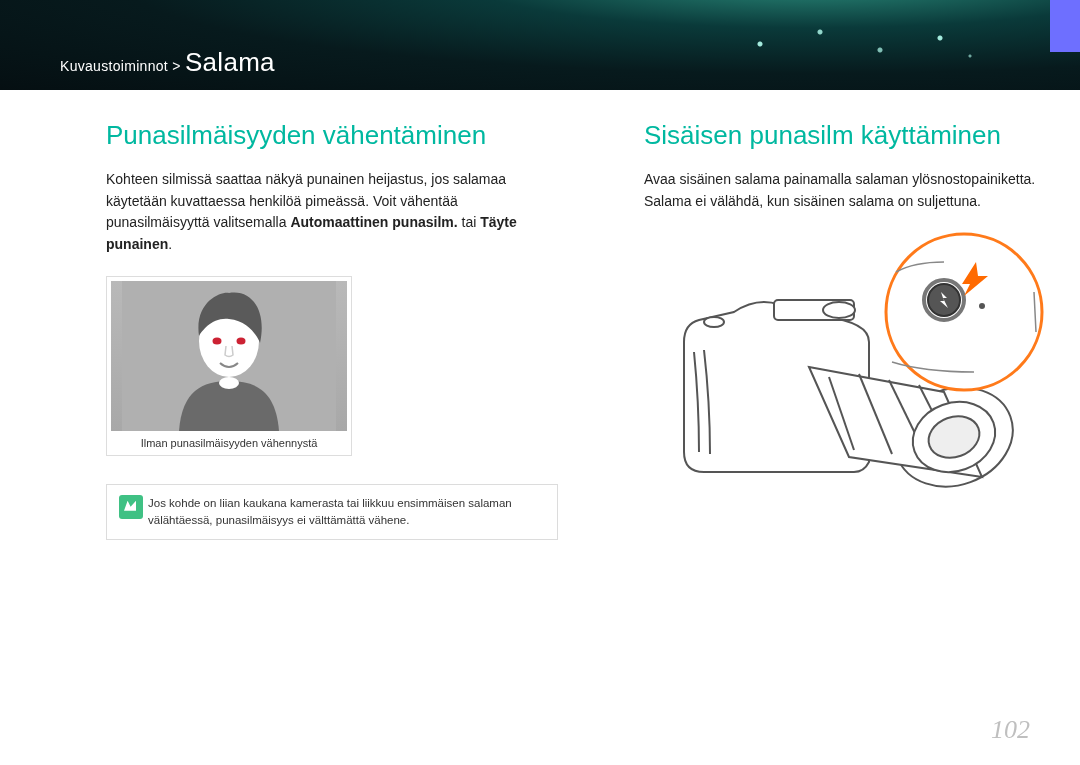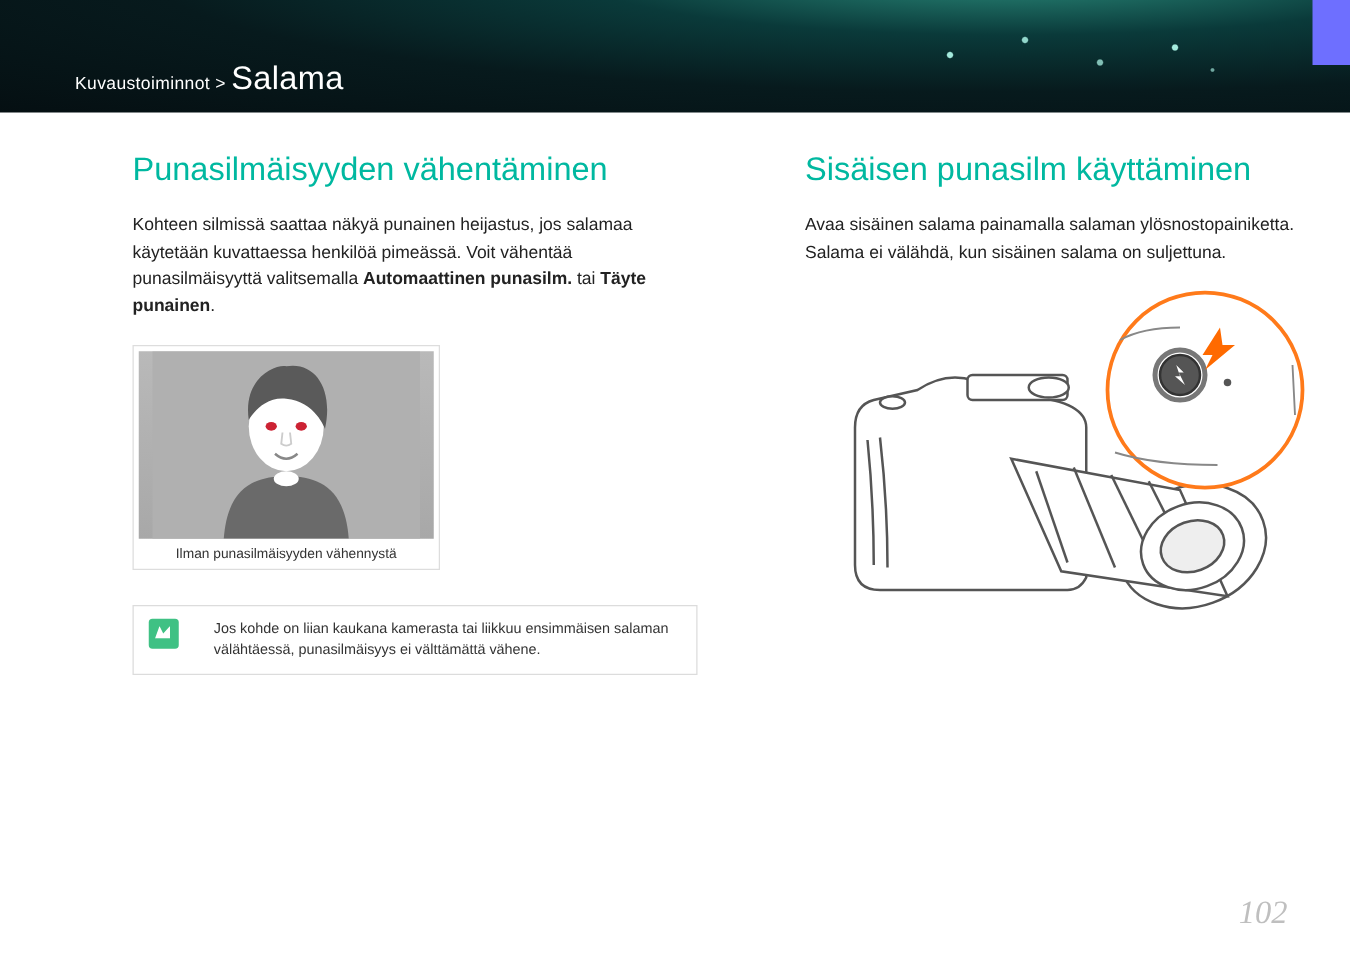--- a/index.html
+++ b/index.html
@@ -94,21 +94,21 @@
     color: #333;
     text-align: center;
     padding: 6px 2px 2px;
   }
   .note-box {
     margin-top: 28px;
     border: 1px solid #dcdcdc;
     display: flex;
     align-items: flex-start;
     padding: 10px 12px;
-    gap: 28px;
+    gap: 5px;
     width: 452px;
   }
   .note-icon {
     width: 24px;
     height: 24px;
     background: #3fc184;
     border-radius: 3px;
     position: relative;
     flex-shrink: 0;
   }

